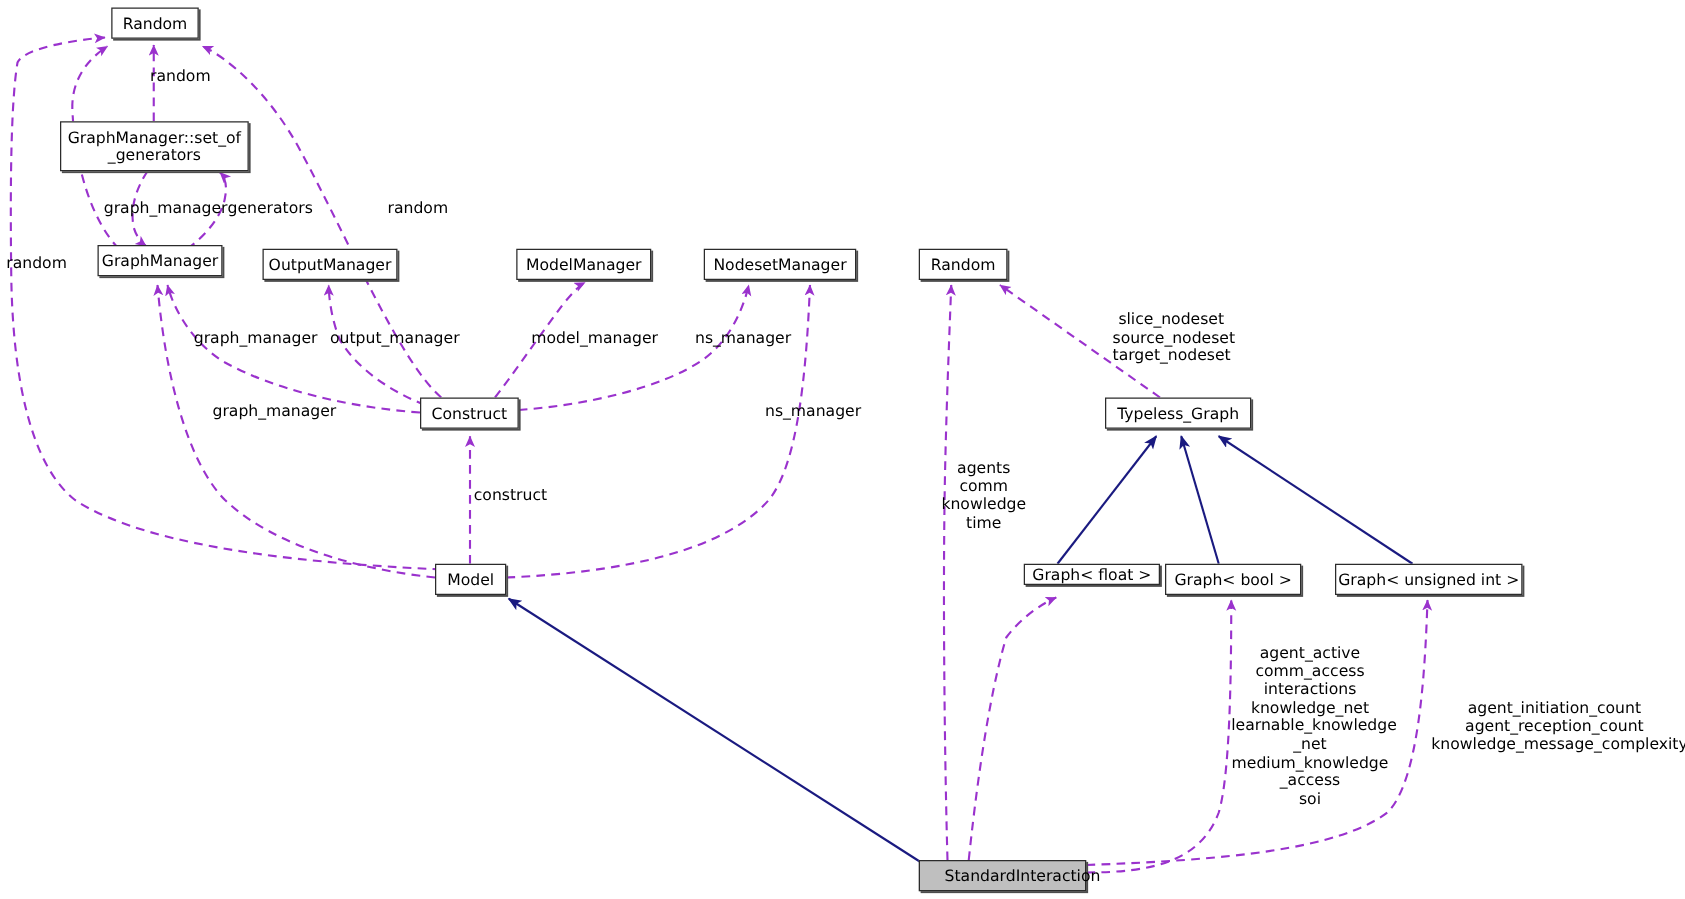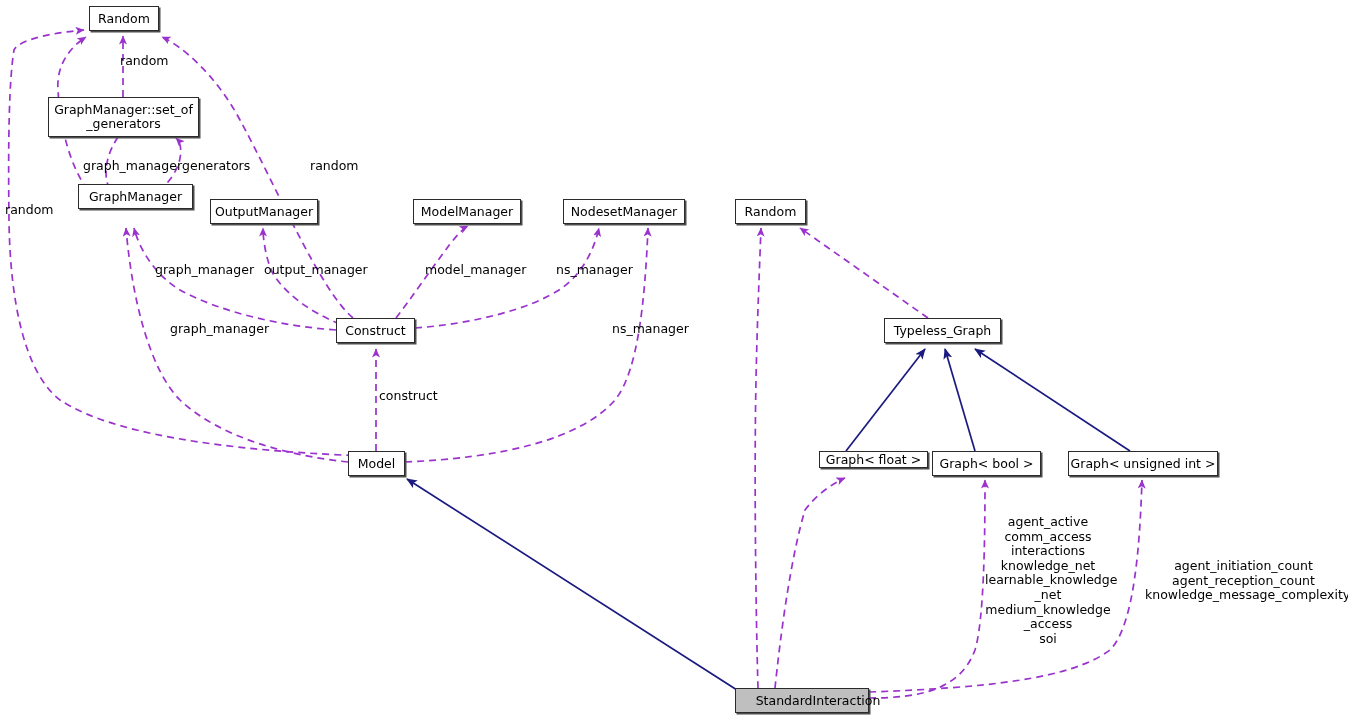--- a/index.html
+++ b/index.html
@@ -112,21 +112,21 @@
       <path d="M1130,451 L975,349"></path>
       <path d="M737,690 L407,479"></path>
     </g>
   </svg>
 
   <div class="node" style="left:89px;top:6px;width:70px;height:25px;">Random</div>
 
   <div class="node" style="left:48px;top:97px;width:151px;height:40px;">GraphManager::set_of
 _generators</div>
 
-  <div class="node" style="left:78px;top:184px;width:115px;height:25px;">GraphManager</div>
+  <div class="node" style="left:78px;top:196px;width:100px;height:25px;">GraphManager</div>
 
   <div class="node" style="left:210px;top:199px;width:108px;height:25px;">OutputManager</div>
 
   <div class="node" style="left:413px;top:199px;width:108px;height:25px;">ModelManager</div>
 
   <div class="node" style="left:563px;top:199px;width:122px;height:25px;">NodesetManager</div>
 
   <div class="node" style="left:735px;top:199px;width:71px;height:25px;">Random</div>
 
   <div class="node" style="left:336px;top:318px;width:79px;height:25px;">Construct</div>
@@ -158,23 +158,30 @@
   <div class="edge-label" style="left:264px;top:263px;">output_manager</div>
 
   <div class="edge-label" style="left:425px;top:263px;">model_manager</div>
 
   <div class="edge-label" style="left:556px;top:263px;">ns_manager</div>
 
   <div class="edge-label" style="left:170px;top:322px;">graph_manager</div>
 
   <div class="edge-label" style="left:612px;top:322px;">ns_manager</div>
 
+  <div class="edge-label multi" style="left:890px;top:248px;width:94px;text-align:center;">slice_nodeset
+source_nodeset
+target_nodeset</div>
 
   <div class="edge-label" style="left:379px;top:389px;">construct</div>
 
+  <div class="edge-label multi" style="left:747px;top:367px;width:80px;text-align:center;">agents
+comm
+knowledge
+time</div>
 
 
   <div class="edge-label multi" style="left:1145px;top:559px;width:197px;text-align:center;">agent_initiation_count
 agent_reception_count
 knowledge_message_complexity</div>
 
   <div class="edge-label multi" style="left:985px;top:515px;width:126px;text-align:center;">agent_active
 comm_access
 interactions
 knowledge_net

